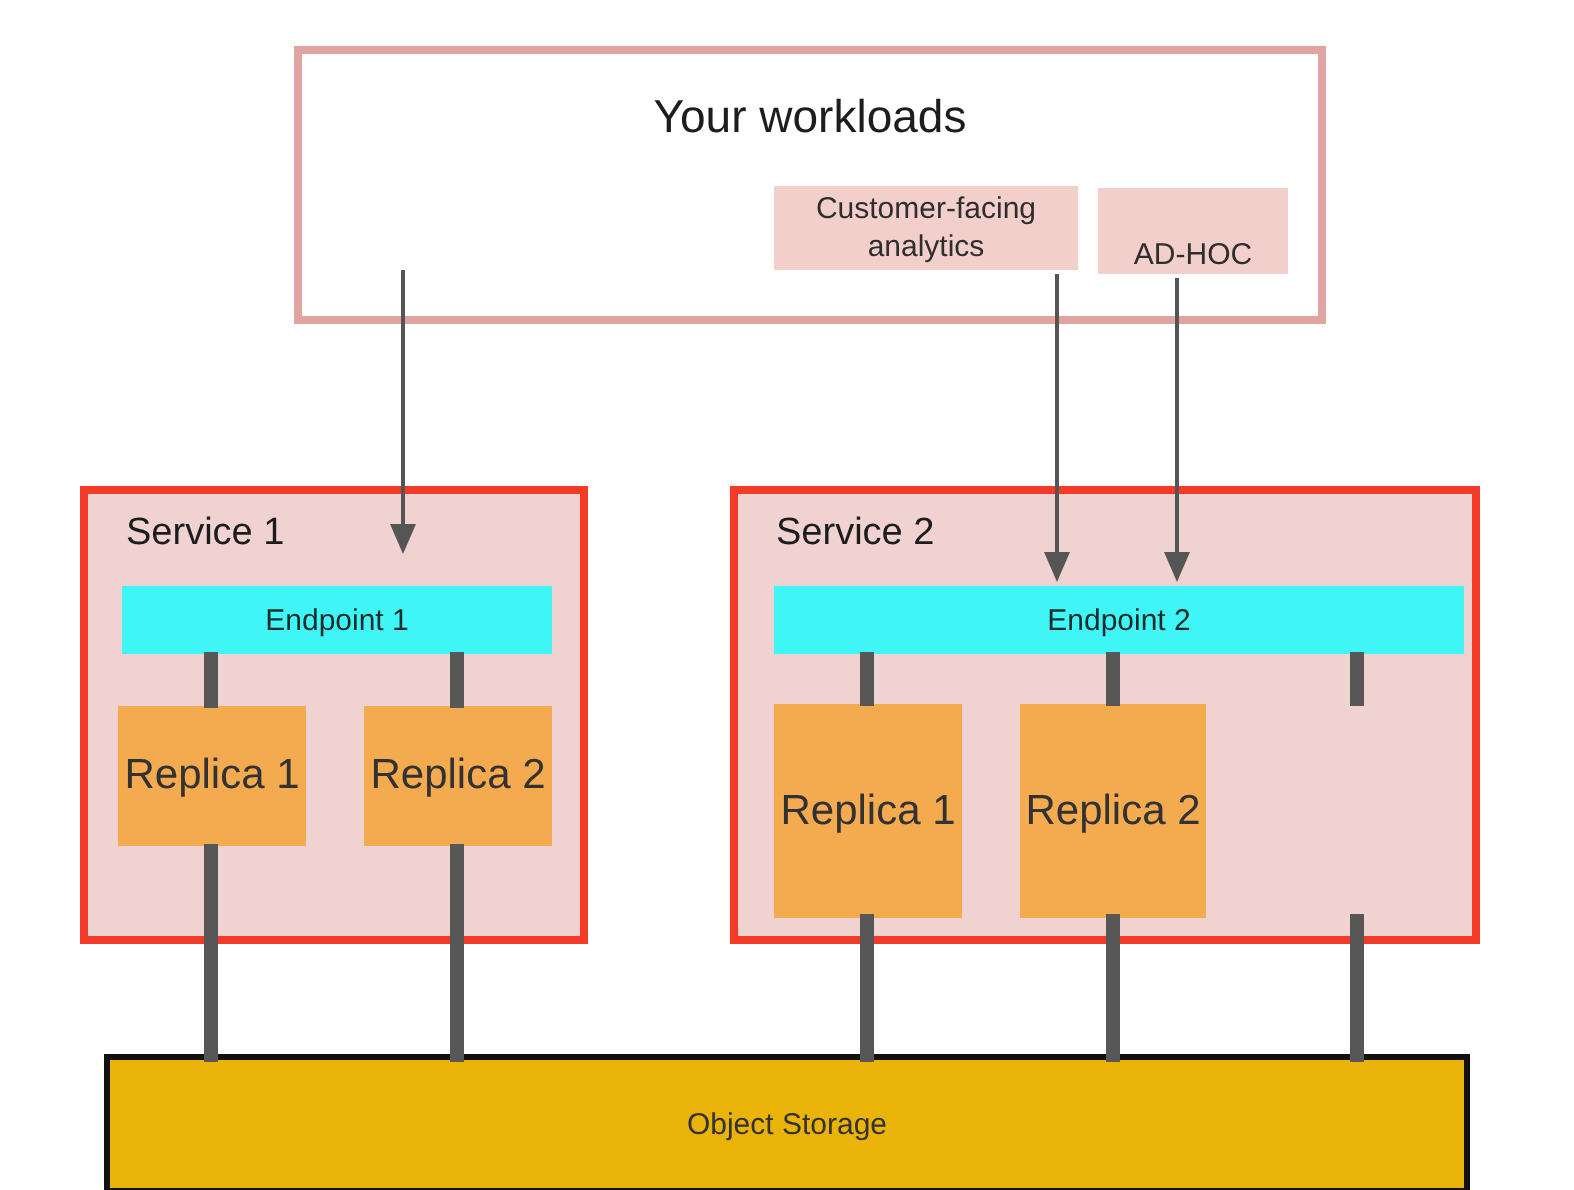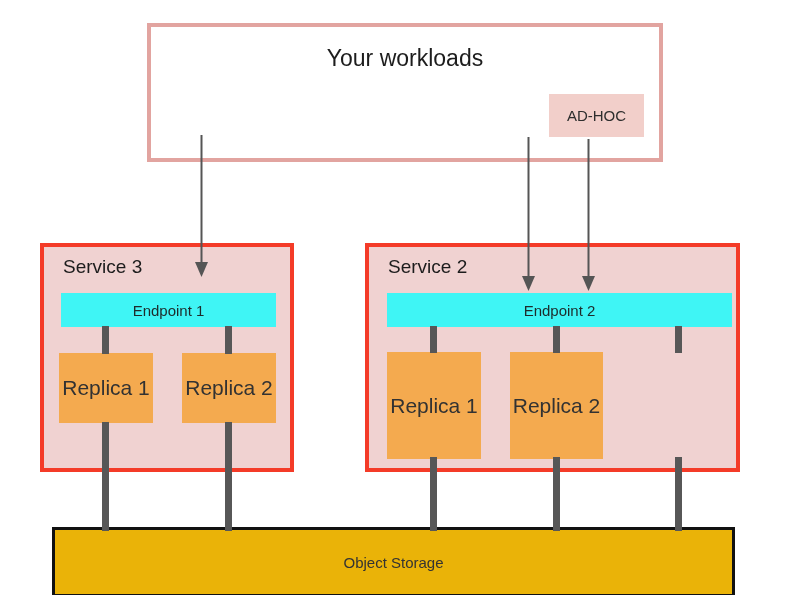--- a/index.html
+++ b/index.html
@@ -33,21 +33,21 @@
     font-size: 15px;
     line-height: 19px;
     display: flex;
     align-items: center;
     justify-content: center;
     text-align: center;
     z-index: 2;
   }
   .chip-writes  { left: 18px;  top: 66px; width: 70px;  height: 42px; }
   .chip-cfa     { left: 236px; top: 66px; width: 152px; height: 42px; }
-  .chip-adhoc   { left: 398px; top: 67px; width: 95px;  height: 43px; }
+  .chip-adhoc   { left: 398px; top: 67px; width: 95px;  height: 43px; align-items: flex-end; }
 
   
   .service-box {
     background: #F0D2D1;
     border: 4px solid #F43B28;
     z-index: 1;
   }
   .service1 { left: 40px;  top: 233px; width: 254px; height: 229px; }
   .service2 { left: 365px; top: 233px; width: 375px; height: 229px; }
   .service-label {
@@ -120,27 +120,30 @@
     pointer-events: none;
   }
 </style>
 </head>
 <body>
 
 <div class="canvas">
 
   <div class="abs workloads-box">
     <div class="abs workloads-title">Your workloads</div>
+    <div class="abs chip chip-cfa">
+      <span>Customer-facing analytics</span>
+    </div>
     <div class="abs chip chip-adhoc">
       <span>AD-HOC</span>
     </div>
   </div>
 
   <div class="abs service-box service1">
-    <div class="abs service-label">Service 3</div>
+    <div class="abs service-label">Service 1</div>
     <div class="abs endpoint-bar endpoint1">
       <span>Endpoint 1</span>
     </div>
     <div class="abs replica-box s1r s1r1">
       <span>Replica 1</span>
     </div>
     <div class="abs replica-box s1r s1r2">
       <span>Replica 2</span>
     </div>
   </div>

